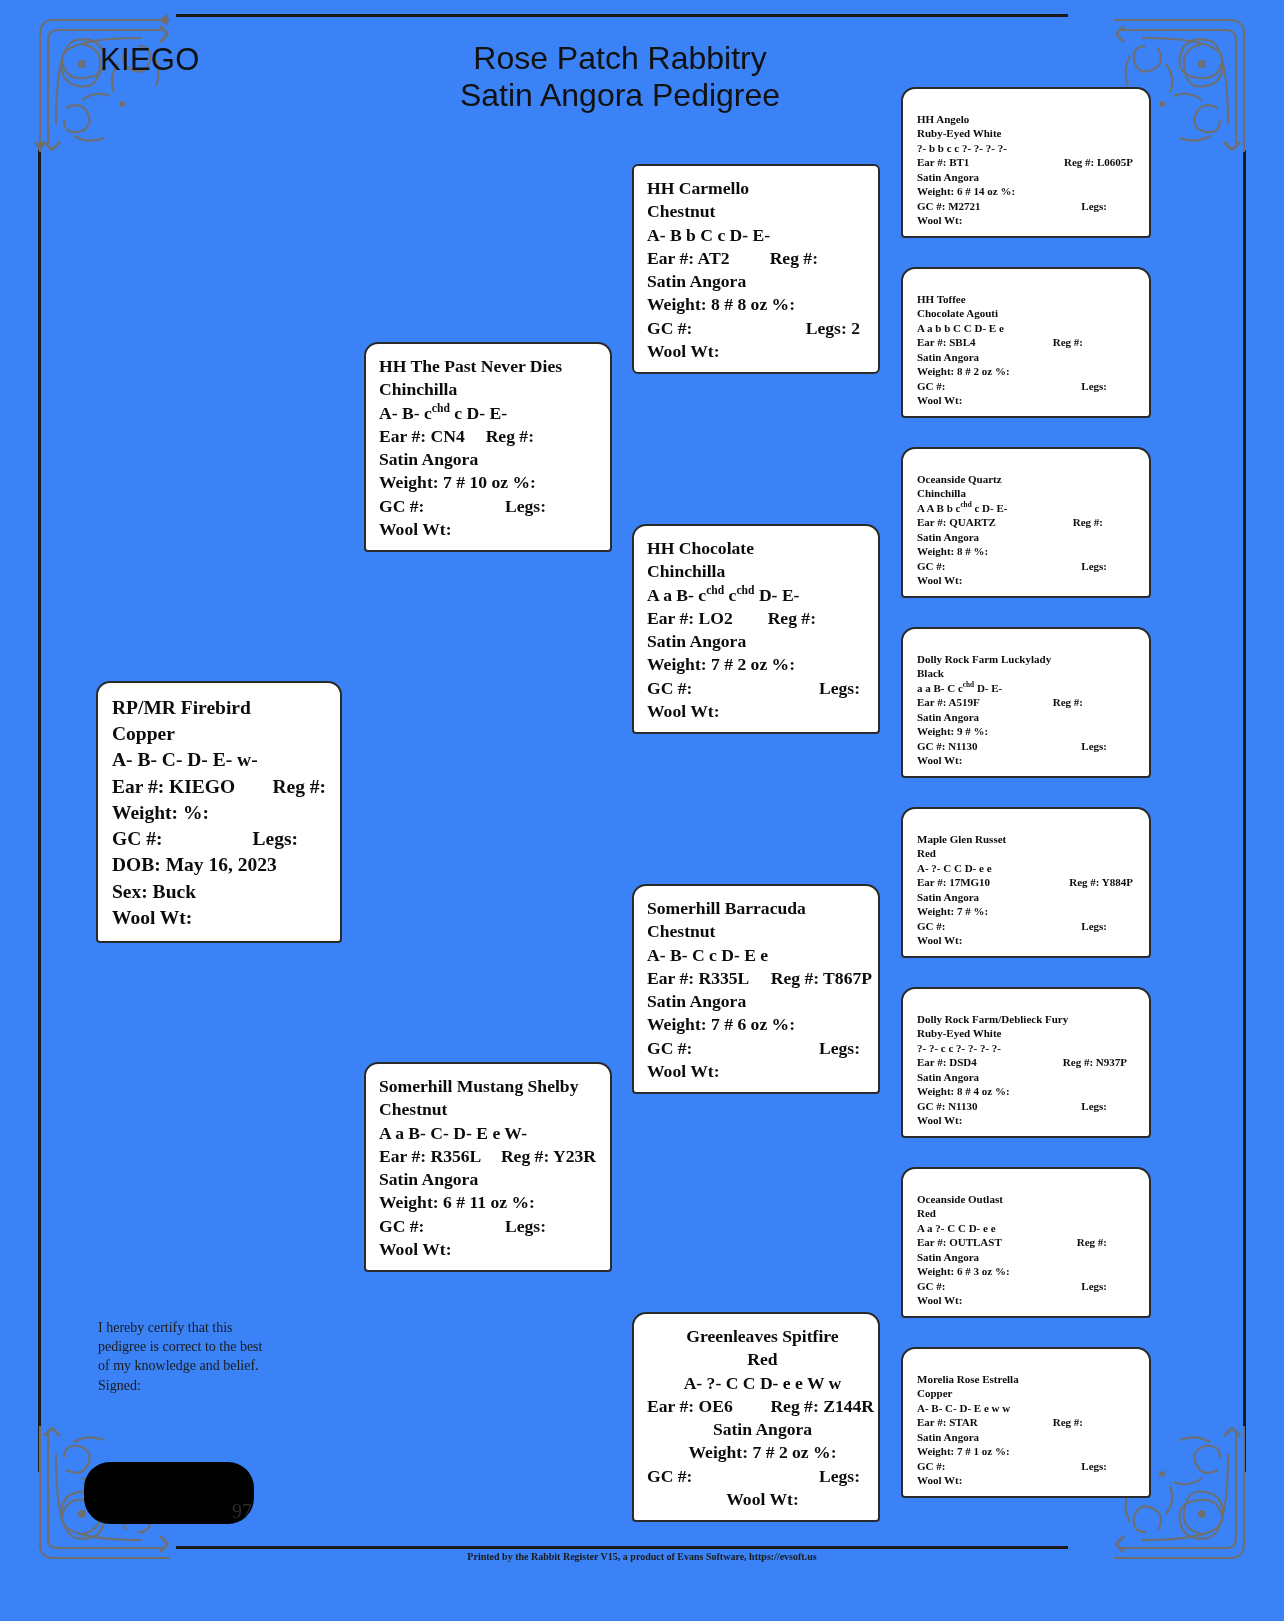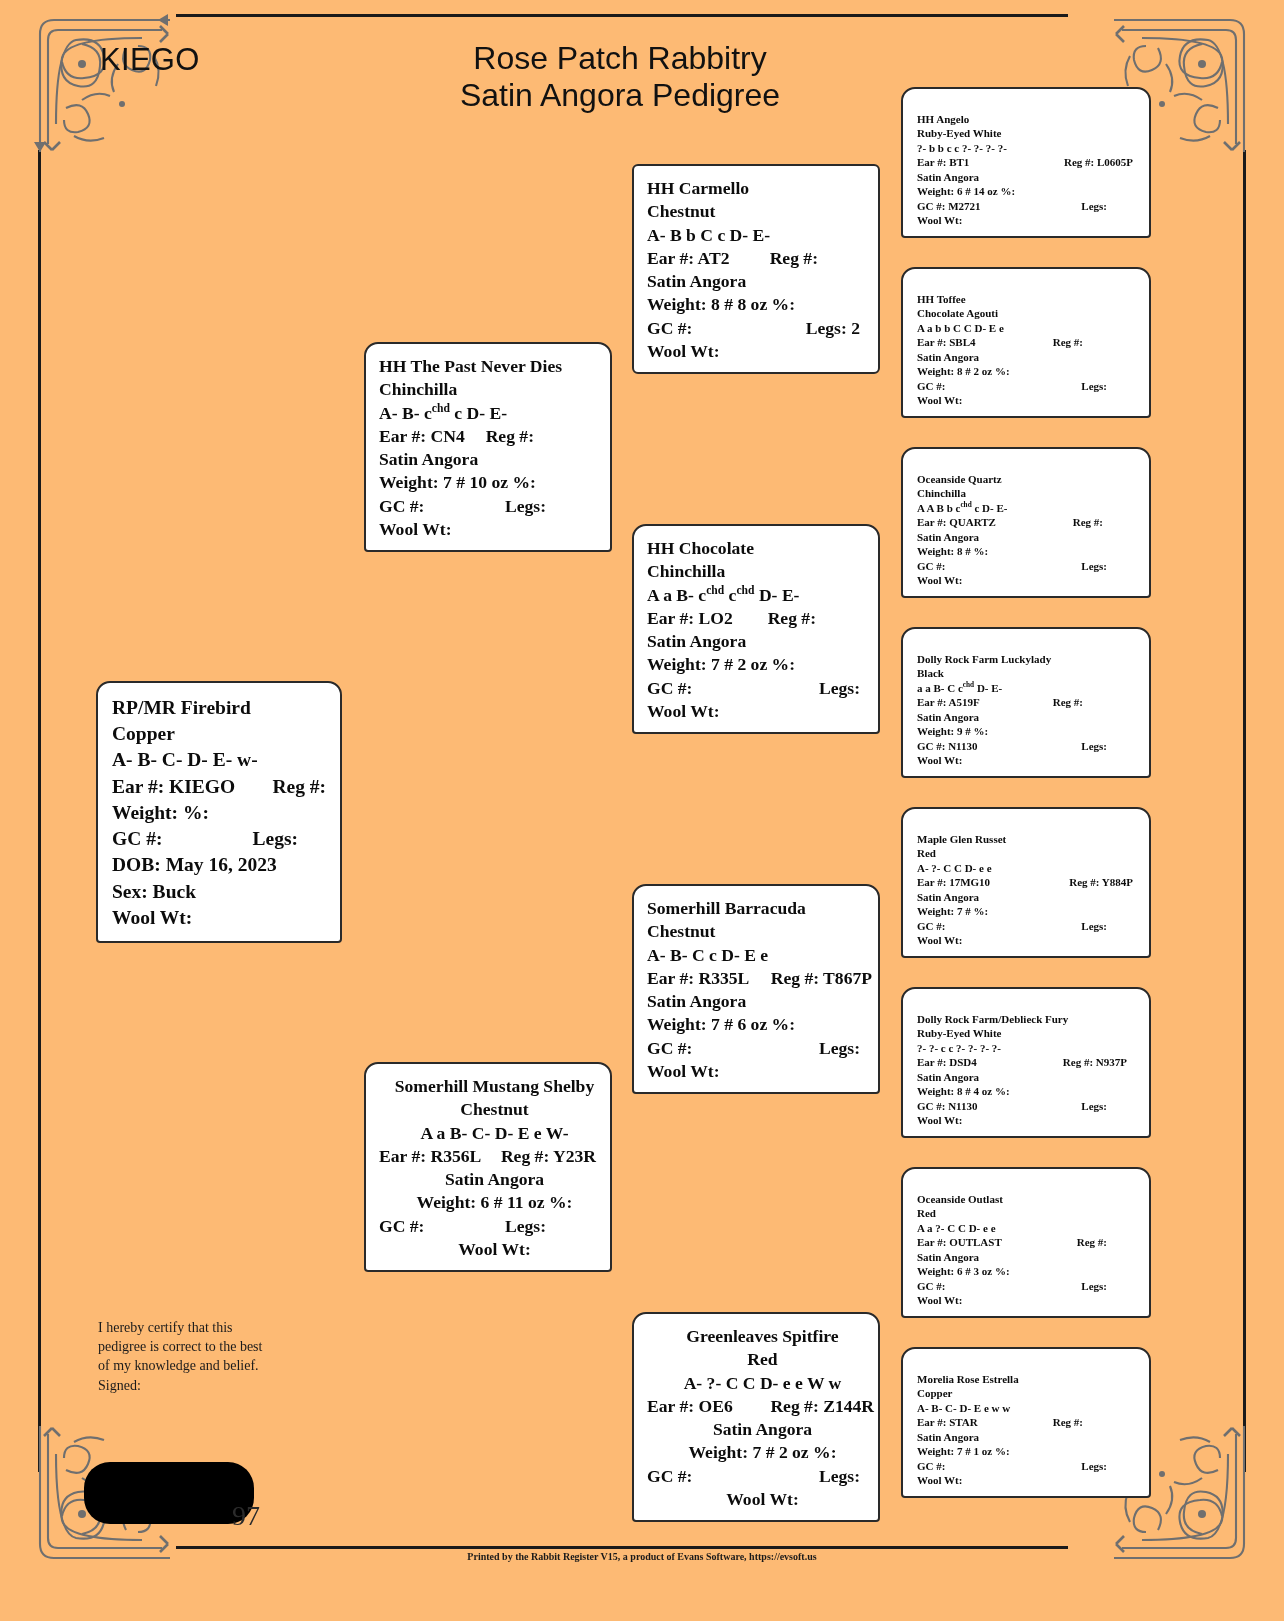--- a/index.html
+++ b/index.html
@@ -1,17 +1,17 @@
 <!DOCTYPE html>
 <html><head>
 <meta charset="utf-8">
 <style>
   html,body{margin:0;padding:0;background:#d8d8d8;}
   body{font-family:"Liberation Serif",serif;}
-  #page{position:relative;width:1284px;height:1621px;background:#fdba74;overflow:hidden;}
+  #page{position:relative;width:1284px;height:1621px;background:#3b82f6;overflow:hidden;}
 
   
   .rule{position:absolute;background:#1a1a1a;}
   .rule-top{left:176px;top:14px;width:892px;height:3px;}
   .rule-left{left:38px;top:150px;width:3px;height:1322px;}
   .rule-right{left:1243px;top:150px;width:3px;height:1322px;}
   .rule-bottom{left:176px;top:1546px;width:892px;height:3px;}
 
   .corner{position:absolute;width:150px;height:150px;color:#7a7a7a;}
   .corner svg{width:150px;height:150px;display:block;}
@@ -49,21 +49,21 @@
 
   
   #certify{position:absolute;left:98px;top:1318px;width:260px;
      font-family:"Liberation Serif",serif;font-size:14px;line-height:1.37;color:#1b1b1b;}
   #certify div{white-space:nowrap;}
 
   
   #redaction{position:absolute;left:84px;top:1462px;width:170px;height:62px;
      background:#000;border-radius:26px;}
   #doc-number{position:absolute;left:232px;top:1500px;font-family:"Liberation Serif",serif;
-     font-size:28px;color:#2b2b2b;}
+     font-size:20px;color:#2b2b2b;}
 
   #footer{position:absolute;left:0;top:1551px;width:1284px;text-align:center;
      font-family:"Liberation Serif",serif;font-weight:bold;font-size:10px;color:#1a1a1a;}
 </style>
 </head>
 <body>
 
 <div id="page">
 
   <div class="rule rule-top"></div>
@@ -196,21 +196,21 @@
     </div>
     <div class="ln">Satin Angora</div>
     <div class="ln">Weight: 7 # 10 oz   %:</div>
     <div class="ln row2">
       <span class="a">GC #:</span>
       <span class="b" style="margin-right:64px">Legs:</span>
     </div>
     <div class="ln">Wool Wt:</div>
   </div>
 
-  <div class="pbox col-g1 g1" style="top:1062px;text-align:center;">
+  <div class="pbox col-g1 g1" style="top:1062px;">
     <div class="ln">Somerhill Mustang Shelby</div>
     <div class="ln">Chestnut</div>
     <div class="ln"><span>A a B- C- D- E e W-</span><sup></sup><span></span><sup></sup><span></span></div>
     <div class="ln row2">
       <span class="a">Ear #: R356L</span>
       <span class="b" style="margin-right:14px">Reg #: Y23R</span>
     </div>
     <div class="ln">Satin Angora</div>
     <div class="ln">Weight: 6 # 11 oz   %:</div>
     <div class="ln row2">

